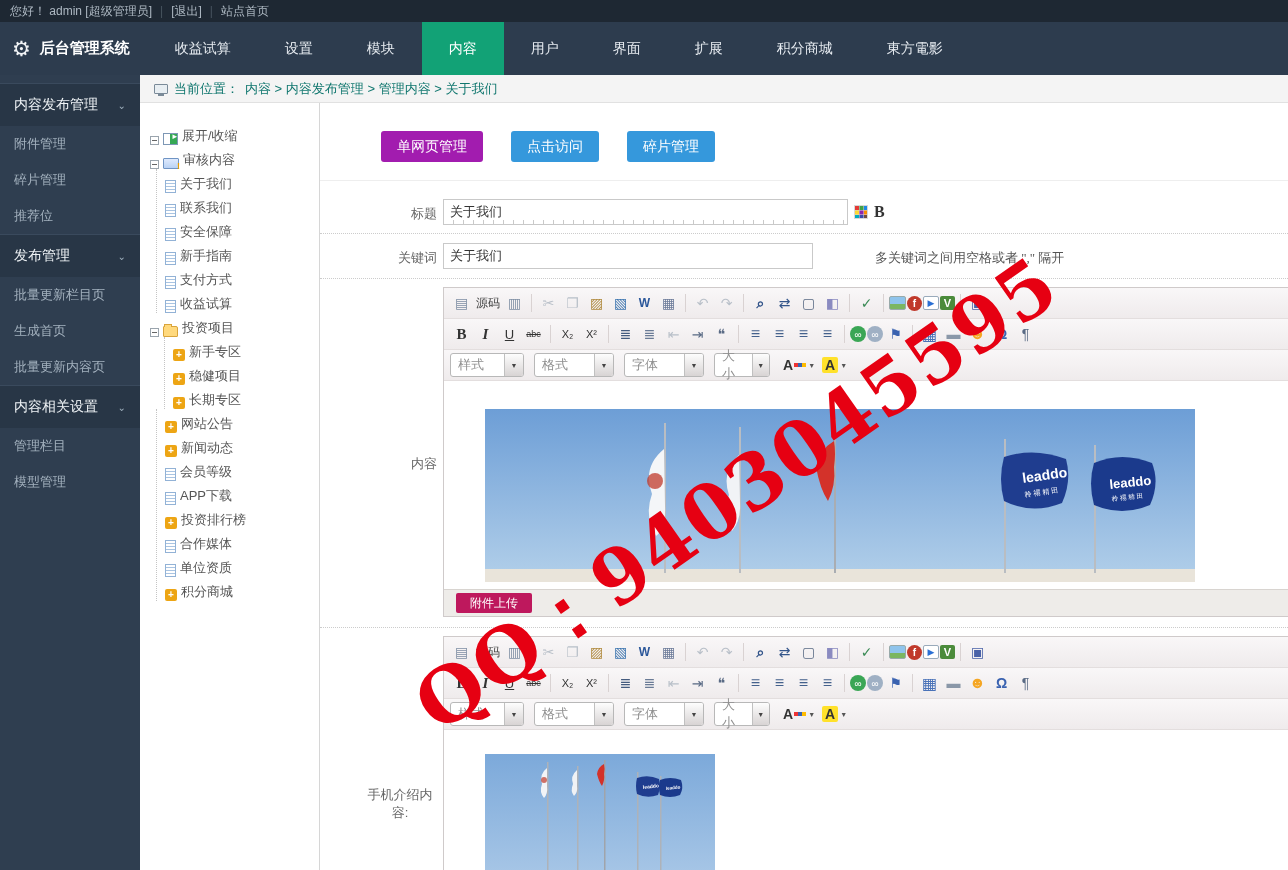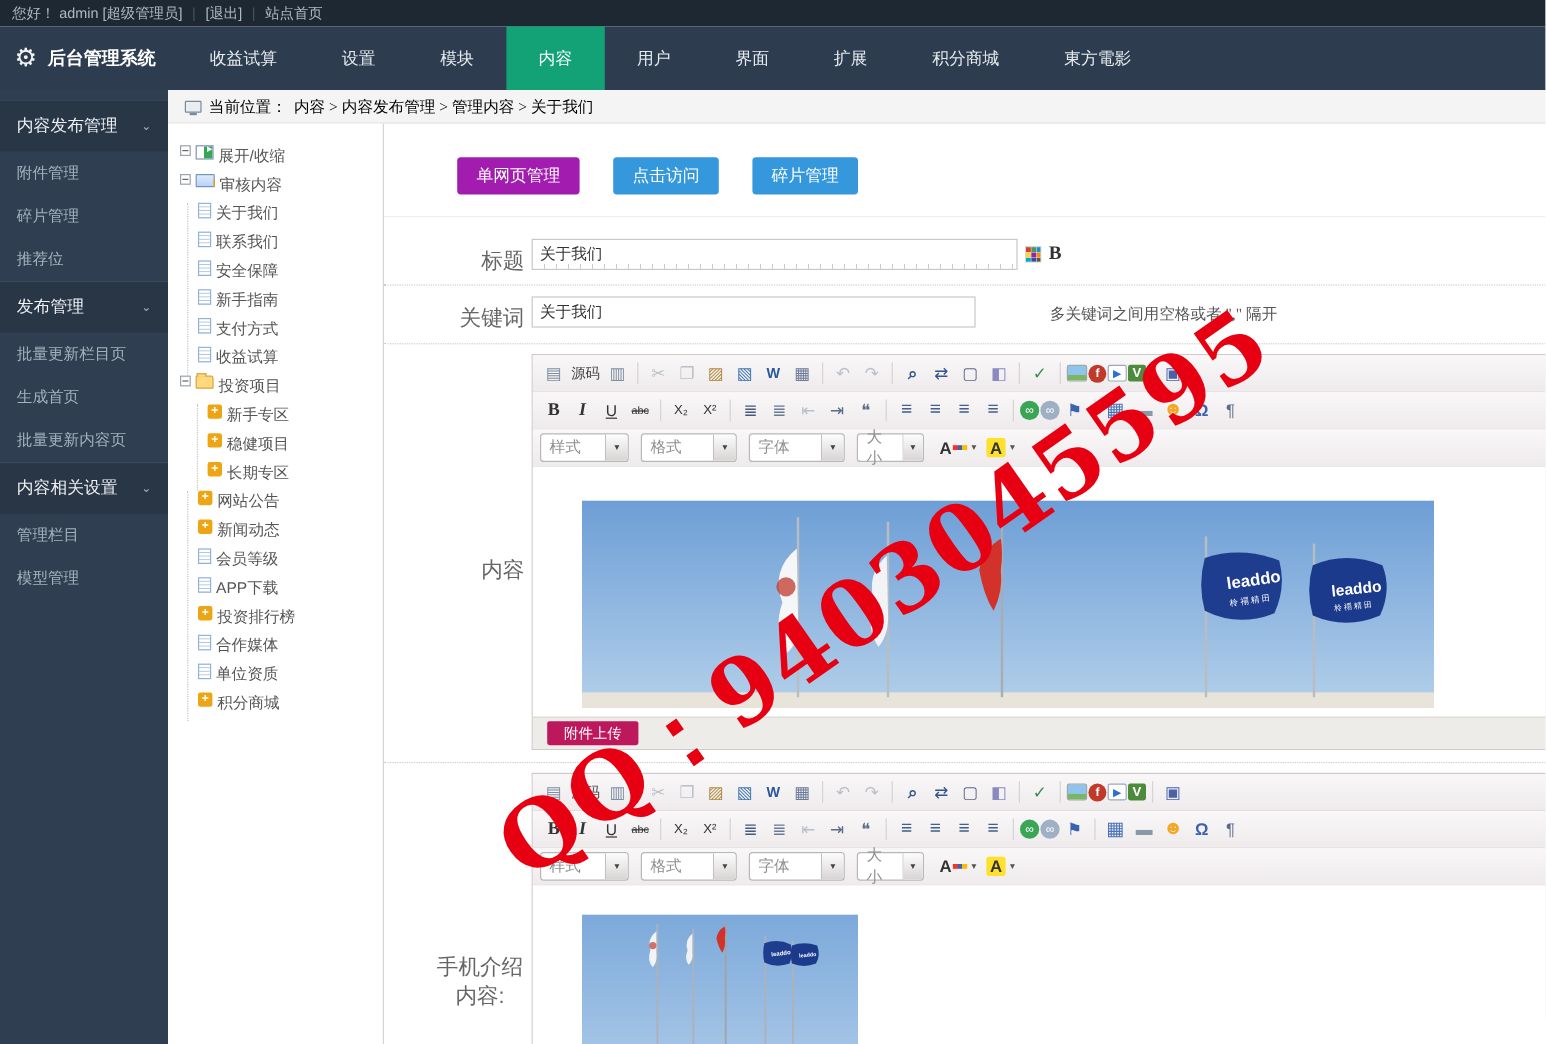--- a/index.html
+++ b/index.html
@@ -23,51 +23,51 @@
   
   .sidebar { width:140px; background:#2f3e50; flex:none; padding-top:8px; }
   .side-sec-title { display:flex; align-items:center; justify-content:space-between; padding:12px 14px; color:#eef2f5; font-size:14px; background:#283646; border-top:1px solid #3a4a5d; }
   .side-sec-title .chev { font-size:10px; color:#9fb0be; }
   .side-item { padding:9px 14px; font-size:13px; color:#a4b2bf; display:flex; justify-content:space-between; align-items:center; cursor:pointer; }
   .side-item.active { color:#21c19a; }
   .side-item .back { font-size:11px; }
 
   
   .treepanel { width:180px; flex:none; background:#fff; border-right:1px solid #d6d6d6; padding:18px 0 0 10px; font-size:13px; color:#555; overflow:hidden; }
-  .tnode { display:flex; align-items:flex-start; gap:4px; height:24px; white-space:nowrap; cursor:pointer; }
+  .tnode { display:flex; align-items:flex-end; gap:4px; height:24px; white-space:nowrap; cursor:pointer; }
   .branch { margin-left:6px; border-left:1px dotted #c4c4c4; padding-left:8px; }
   .branch2 { margin-left:14px; border-left:1px dotted #c4c4c4; padding-left:8px; }
   .minus { width:9px; height:9px; border:1px solid #9aa4ad; background:#fff; flex:none; position:relative; }
   .minus::after { content:""; position:absolute; left:1px; right:1px; top:3px; height:1px; background:#666; }
   .ti { flex:none; display:inline-block; }
   .ti-toggle { width:15px; height:12px; border:1px solid #7d97b5; background:linear-gradient(90deg,#fff 0 45%,#35a854 45% 100%); position:relative; }
   .ti-toggle::after { content:"▸"; position:absolute; right:0; top:-3px; color:#fff; font-size:9px; }
   .ti-audit { width:16px; height:11px; border:1px solid #6f94c4; background:linear-gradient(#dfeafd,#b9d2f4); border-radius:1px; position:relative; }
   .ti-audit::after { content:"!"; position:absolute; right:-2px; bottom:-3px; color:#e8a000; font-size:9px; font-weight:bold; }
   .ti-folder { width:15px; height:11px; background:#ffd97d; border:1px solid #d9a43b; border-radius:1px 2px 1px 1px; position:relative; }
   .ti-folder::before { content:""; position:absolute; top:-3px; left:0; width:6px; height:2px; background:#ffd97d; border:1px solid #d9a43b; border-bottom:none; }
   .ti-doc { width:11px; height:13px; background:#fff; border:1px solid #92b2d6; background-image:linear-gradient(#a9c4e2 1px, transparent 1px); background-size:100% 3px; background-position:0 2px; }
   .ti-plus { width:12px; height:12px; background:#eda514; border-radius:2px; color:#fff; font-size:10px; font-weight:bold; text-align:center; line-height:12px; }
 
   
   .main { flex:1; display:flex; flex-direction:column; min-width:0; }
-  .breadcrumb { height:28px; background:#f4f4f4; border-bottom:1px solid #e1e1e1; display:flex; align-items:center; gap:6px; padding:0 14px; font-size:13px; color:#000000;font-family:Liberation Serif, serif; }
+  .breadcrumb { height:28px; background:#f4f4f4; border-bottom:1px solid #e1e1e1; display:flex; align-items:center; gap:6px; padding:0 14px; font-size:13px; color:#0f766e; }
   .bc-icon { width:14px; height:10px; border:1px solid #7a8a98; border-radius:1px; position:relative; background:#e8eef2; }
   .bc-icon::after { content:""; position:absolute; left:3px; right:3px; bottom:-3px; height:2px; background:#7a8a98; }
   .content-row { display:flex; flex:1; min-height:0; }
 
   .formarea { flex:1; position:relative; min-width:0; overflow:hidden; padding-top:28px; }
   .btnrow { display:flex; gap:28px; padding:0 0 18px 25px; border-bottom:1px solid #eee; }
   .btn { height:31px; border:none; border-radius:3px; color:#fff; font-size:14px; padding:0 16px; cursor:pointer; font-family:inherit; }
   .btn-green { background:#a21caf;margin-left:36px; }
   .btn-blue { background:#3598dc; }
 
   .frow { display:flex; align-items:flex-start; padding-left:20px; }
   .frow.dotted { border-bottom:1px dotted #ccc; }
-  .flabel { width:97px; flex:none; text-align:right; color:#666; font-size:18px; padding-top:6px; margin-right:6px; }
+  .flabel { width:97px; flex:none; text-align:right; color:#666; font-size:13px; padding-top:6px; margin-right:6px; }
   .flabel.narrow span { display:inline-block; width:74px; text-align:center; }
 
   .row-title { padding-top:18px; padding-bottom:8px; }
   .row-kw { padding-top:9px; padding-bottom:9px;font-family:Liberation Serif, serif; }
   .titlewrap { display:flex; align-items:center; gap:6px; }
   .inp { height:26px; border:1px solid #c9c9c9; font-size:13px; color:#333; padding:0 6px; font-family:inherit; background:#fff; }
   .inp-title { width:405px;
     background-image:repeating-linear-gradient(90deg, transparent 0 9px, #c9c9c9 9px 10px);
     background-size:100% 4px; background-position:0 100%; background-repeat:no-repeat; }
   .inp-kw { width:370px; }

